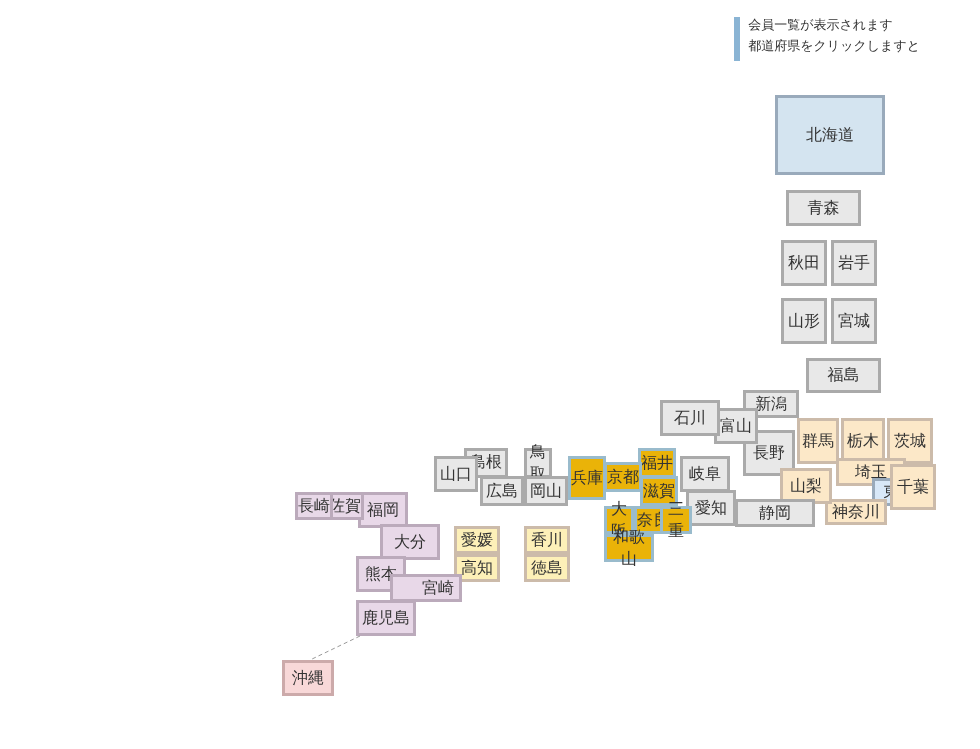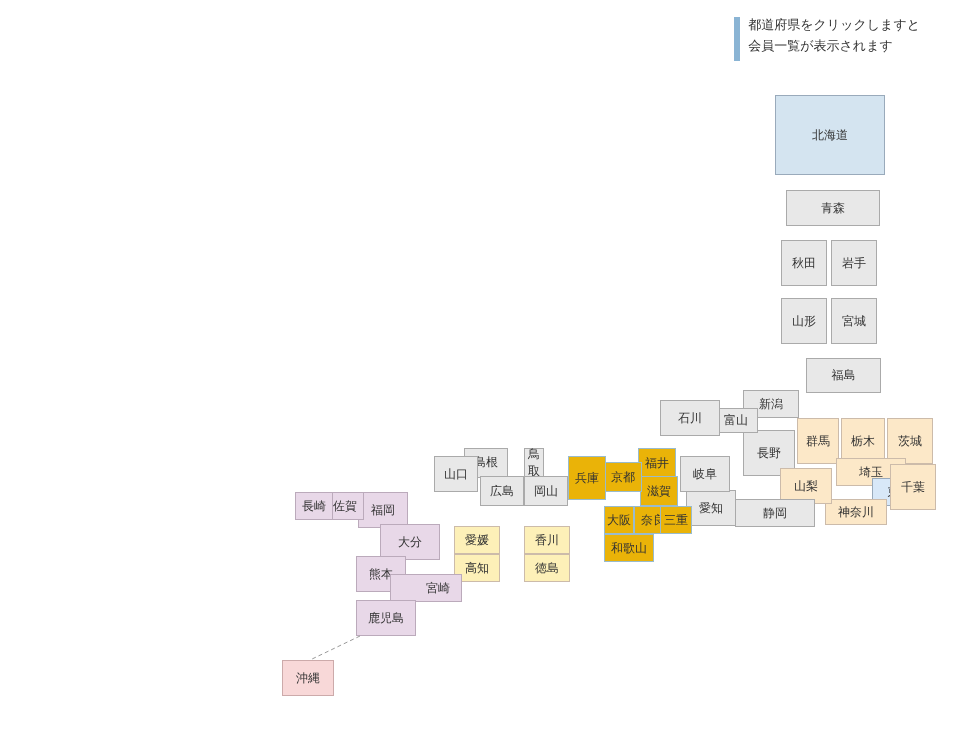--- a/index.html
+++ b/index.html
@@ -32,26 +32,26 @@
       background: #8ab4d4;
       flex-shrink: 0;
       margin-top: 2px;
     }
     .legend-text {
       line-height: 1.6;
     }
     
     .pref {
       position: absolute;
-      border: 1px solid #ef4444;
+      border: 3px solid #ef4444;
       display: flex;
       align-items: center;
       justify-content: center;
       text-align: center;
-      font-size: 12px;
+      font-size: 16px;
       color: #333;
       cursor: pointer;
       line-height: 1.4;
     }
     
     .c-hokkaido { background: #d4e4f0; border-color: #9ab; }
     .c-tohoku { background: #e8e8e8; border-color: #aaa; }
     .c-kanto { background: #fce8c8; border-color: #cba; }
     .c-chubu { background: #e8e8e8; border-color: #aaa; }
     .c-kinki { background: #eab308; border-color: #9bc; }
@@ -62,56 +62,56 @@
     .c-special { background: #d8e8f8; border-color: #9ab; margin-left: 36px; }
   </style>
 </head>
 <body>
 
 <div id="map-container">
 
   <div class="legend">
     <div class="legend-bar"></div>
     <div class="legend-text">
+      <div>会員一覧が表示されます</div>
       <div>都道府県をクリックしますと</div>
-      <div>会員一覧が表示されます</div>
     </div>
   </div>
 
 <div class="pref c-hokkaido" title="北海道" style="left: 775px; top: 95px; width: 110px; height: 80px;">北海道</div>
-    <div class="pref c-tohoku" title="青森" style="left: 786px; top: 190px; width: 94px; height: 36px;">青森</div>
+    <div class="pref c-tohoku" title="青森" style="left: 786px; top: 190px; width: 75px; height: 36px;">青森</div>
     <div class="pref c-tohoku" title="秋田" style="left: 781px; top: 240px; width: 46px; height: 46px;">秋田</div>
     <div class="pref c-tohoku" title="岩手" style="left: 831px; top: 240px; width: 46px; height: 46px;">岩手</div>
     <div class="pref c-tohoku" title="山形" style="left: 781px; top: 298px; width: 46px; height: 46px;">山形</div>
     <div class="pref c-tohoku" title="宮城" style="left: 831px; top: 298px; width: 46px; height: 46px;">宮城</div>
     <div class="pref c-tohoku" title="福島" style="left: 806px; top: 358px; width: 75px; height: 35px;">福島</div>
     <div class="pref c-chubu" title="新潟" style="left: 743px; top: 390px; width: 56px; height: 28px;">新潟</div>
     <div class="pref c-kanto" title="茨城" style="left: 887px; top: 418px; width: 46px; height: 46px;">茨城</div>
     <div class="pref c-kanto" title="栃木" style="left: 841px; top: 418px; width: 44px; height: 46px;">栃木</div>
     <div class="pref c-kanto" title="群馬" style="left: 797px; top: 418px; width: 42px; height: 46px;">群馬</div>
     <div class="pref c-chubu" title="長野" style="left: 743px; top: 430px; width: 52px; height: 46px;">長野</div>
-    <div class="pref c-chubu" title="富山" style="left: 714px; top: 408px; width: 44px; height: 25px;">富山</div>
+    <div class="pref c-chubu" title="富山" style="left: 714px; top: 408px; width: 44px; height: 36px;">富山</div>
     <div class="pref c-chubu" title="石川" style="left: 660px; top: 400px; width: 60px; height: 36px;">石川</div>
     <div class="pref c-kanto" title="埼玉" style="left: 836px; top: 458px; width: 70px; height: 28px;">埼玉</div>
     <div class="pref c-special" title="東京" style="left: 836px; top: 478px; width: 55px; height: 28px;">東京</div>
     <div class="pref c-kanto" title="千葉" style="left: 890px; top: 464px; width: 46px; height: 46px;">千葉</div>
     <div class="pref c-kanto" title="神奈川" style="left: 825px; top: 499px; width: 62px; height: 26px;">神奈川</div>
     <div class="pref c-kanto" title="山梨" style="left: 780px; top: 468px; width: 52px; height: 36px;">山梨</div>
     <div class="pref c-chubu" title="静岡" style="left: 735px; top: 499px; width: 80px; height: 28px;">静岡</div>
     <div class="pref c-chubu" title="愛知" style="left: 686px; top: 490px; width: 50px; height: 36px;">愛知</div>
     <div class="pref c-chubu" title="岐阜" style="left: 680px; top: 456px; width: 50px; height: 36px;">岐阜</div>
     <div class="pref c-kinki" title="福井" style="left: 638px; top: 448px; width: 38px; height: 30px;">福井</div>
     <div class="pref c-kinki" title="滋賀" style="left: 640px; top: 476px; width: 38px; height: 30px;">滋賀</div>
     <div class="pref c-kinki" title="京都" style="left: 604px; top: 462px; width: 38px; height: 30px;">京都</div>
     <div class="pref c-kinki" title="兵庫" style="left: 568px; top: 456px; width: 38px; height: 44px;">兵庫</div>
     <div class="pref c-kinki" title="大阪" style="left: 604px; top: 506px; width: 30px; height: 28px;">大阪</div>
     <div class="pref c-kinki" title="奈良" style="left: 634px; top: 506px; width: 38px; height: 28px;">奈良</div>
     <div class="pref c-kinki" title="三重" style="left: 660px; top: 506px; width: 32px; height: 28px;">三重</div>
     <div class="pref c-kinki" title="和歌山" style="left: 604px; top: 534px; width: 50px; height: 28px;">和歌山</div>
-    <div class="pref c-chugoku" title="鳥取" style="left: 524px; top: 448px; width: 20px; height: 30px;">鳥取</div>
+    <div class="pref c-chugoku" title="鳥取" style="left: 524px; top: 448px; width: 28px; height: 30px;">鳥取</div>
     <div class="pref c-chugoku" title="島根" style="left: 464px; top: 448px; width: 44px; height: 30px; font-family: Liberation Mono, monospace;">島根</div>
     <div class="pref c-chugoku" title="岡山" style="left: 524px; top: 476px; width: 44px; height: 30px;">岡山</div>
     <div class="pref c-chugoku" title="広島" style="left: 480px; top: 476px; width: 44px; height: 30px;">広島</div>
     <div class="pref c-chugoku" title="山口" style="left: 434px; top: 456px; width: 44px; height: 36px;">山口</div>
     <div class="pref c-shikoku" title="香川" style="left: 524px; top: 526px; width: 46px; height: 28px;">香川</div>
     <div class="pref c-shikoku" title="愛媛" style="left: 454px; top: 526px; width: 46px; height: 28px;">愛媛</div>
     <div class="pref c-shikoku" title="徳島" style="left: 524px; top: 554px; width: 46px; height: 28px;">徳島</div>
     <div class="pref c-shikoku" title="高知" style="left: 454px; top: 554px; width: 46px; height: 28px;">高知</div>
     <div class="pref c-kyushu" title="福岡" style="left: 358px; top: 492px; width: 50px; height: 36px;">福岡</div>
     <div class="pref c-kyushu" title="佐賀" style="left: 326px; top: 492px; width: 38px; height: 28px;">佐賀</div>

